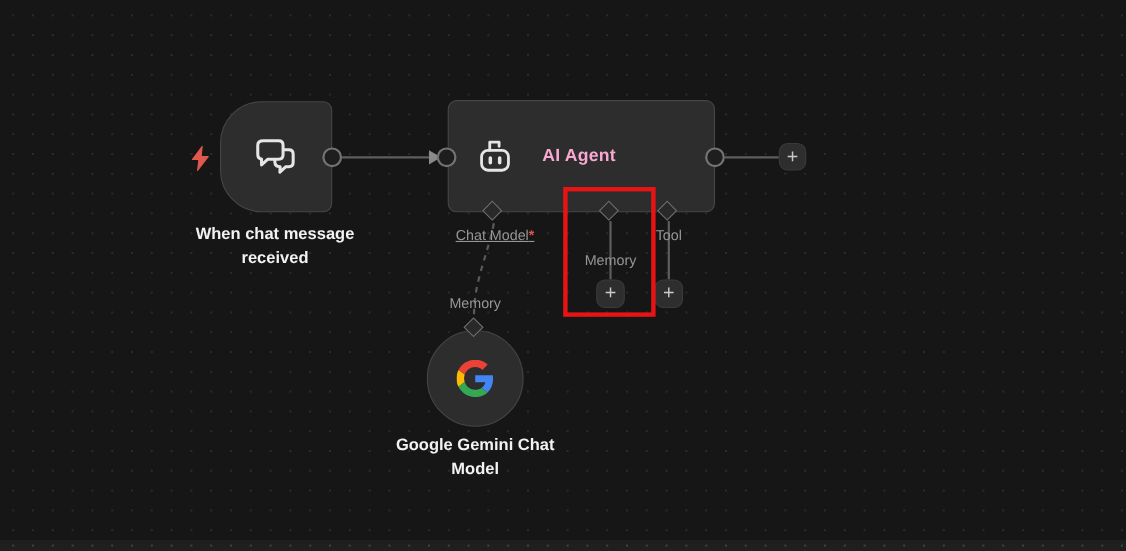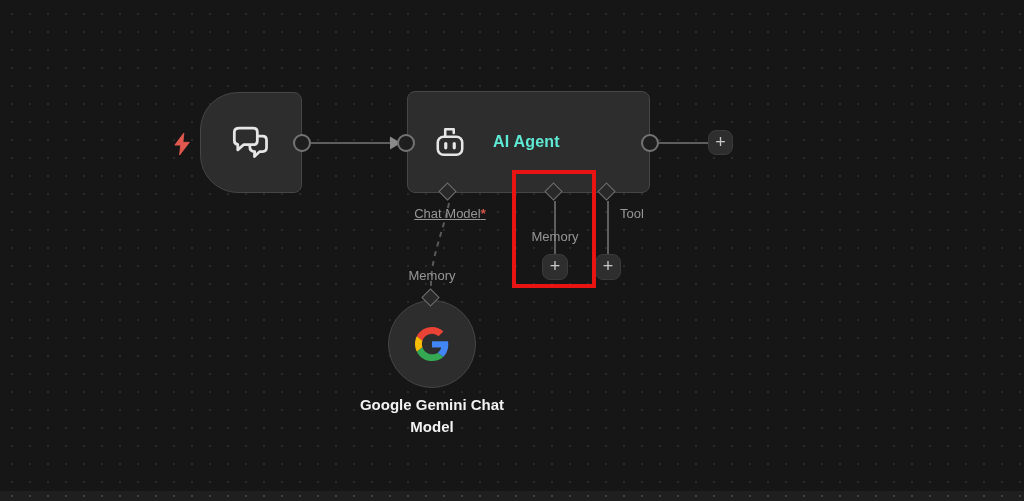--- a/index.html
+++ b/index.html
@@ -39,21 +39,21 @@
   }
   .agent-node {
     left: 407px; top: 91px;
     width: 243px; height: 102px;
     border-radius: 8px;
     display: flex; align-items: center;
     padding-left: 25px;
   }
   .agent-title {
     margin-left: 26px;
-    color: #5eead4;
+    color: #f9a8d4;
     font-size: 16px;
     font-weight: 700;
     letter-spacing: 0.2px;
   }
   .gemini-node {
     left: 388px; top: 300px;
     width: 88px; height: 88px;
     border-radius: 50%;
     display: flex; align-items: center; justify-content: center;
   }
@@ -141,20 +141,21 @@
     <path d="M14 1 L4.2 14.2 H10.6 L9.4 25 L20 11.2 H13 Z" fill="#e0584e" stroke="#e0584e" stroke-width="1" stroke-linejoin="round"></path>
   </svg>
 
   <div class="node trigger-node">
     <svg width="46" height="46" viewBox="0 0 40 40">
       <path d="M22 14 H30 Q33.5 14 33.5 17.5 V24 Q33.5 27.5 30 27.5 H27.5 L23 31.8 L23.2 27.5 Q19 27.3 19 23.5 V17.5 Q19 14 22 14 Z" fill="#2d2d2d" stroke="#e6e6e6" stroke-width="2.4" stroke-linejoin="round"></path>
       <path d="M10 7 H22 Q25.5 7 25.5 10.5 V18 Q25.5 21.5 22 21.5 H13.5 L8.5 26 V21.3 Q5.5 21 5.5 17.5 V10.5 Q5.5 7 10 7 Z" fill="#2d2d2d" stroke="#e6e6e6" stroke-width="2.4" stroke-linejoin="round"></path>
     </svg>
   </div>
   <div class="port-circle" style="left:293px; top:134px;"></div>
+  <div class="node-title" style="left:250px; top:202px;">When chat message received</div>
 
   <div class="node agent-node">
     <svg width="34" height="36" viewBox="0 0 32 32">
       <rect x="4.5" y="11" width="23" height="17" rx="5.5" fill="none" stroke="#e6e6e6" stroke-width="2.4"></rect>
       <line x1="12" y1="17.5" x2="12" y2="21.5" stroke="#e6e6e6" stroke-width="3" stroke-linecap="round"></line>
       <line x1="20" y1="17.5" x2="20" y2="21.5" stroke="#e6e6e6" stroke-width="3" stroke-linecap="round"></line>
       <path d="M11.5 11 V4 H19.5 V7.5" fill="none" stroke="#e6e6e6" stroke-width="2.4" stroke-linecap="round" stroke-linejoin="round"></path>
     </svg>
     <span class="agent-title">AI Agent</span>
   </div>
@@ -162,21 +163,21 @@
   <div class="port-circle" style="left:641px; top:134px;"></div>
 
   <div class="diamond" style="left:441px; top:185px;"></div>
   <div class="diamond" style="left:547px; top:185px;"></div>
   <div class="diamond" style="left:600px; top:185px;"></div>
 
   <div class="port-label" style="left:450px; top:206px;text-decoration:underline;">
     <span>Chat Model</span><span class="asterisk">*</span>
   </div>
   <div class="port-label" style="left:555px; top:206px;margin-top:23px;">Memory</div>
-  <div class="port-label" style="left:632px; top:206px;">Tool</div>
+  <div class="port-label" style="left:608px; top:206px;">Tool</div>
   <div class="port-label" style="left:432px; top:268px;">Memory</div>
 
   <div class="plus-btn" style="left:708px; top:130px; width:25px; height:25px;">+</div>
   <div class="plus-btn" style="left:542px; top:254px;">+</div>
   <div class="plus-btn" style="left:595px; top:254px;">+</div>
 
   <div class="node gemini-node">
     <svg width="34" height="34" viewBox="0 0 48 48">
       <path fill="#EA4335" d="M24 9.5c3.54 0 6.71 1.22 9.21 3.6l6.85-6.85C35.9 2.38 30.47 0 24 0 14.62 0 6.51 5.38 2.56 13.22l7.98 6.19C12.43 13.72 17.74 9.5 24 9.5z"></path>
       <path fill="#4285F4" d="M46.98 24.55c0-1.57-.15-3.09-.38-4.55H24v9.02h12.94c-.58 2.96-2.26 5.48-4.78 7.18l7.73 6c4.51-4.18 7.09-10.36 7.09-17.65z"></path>

